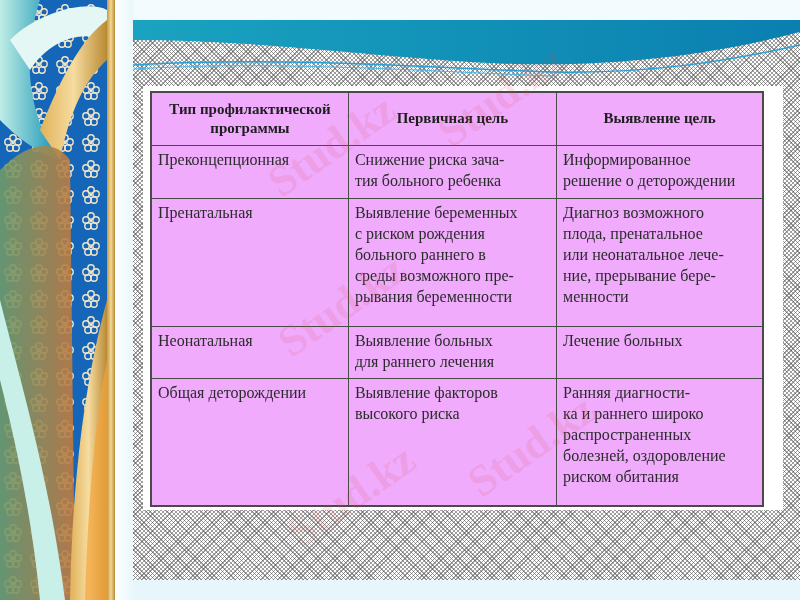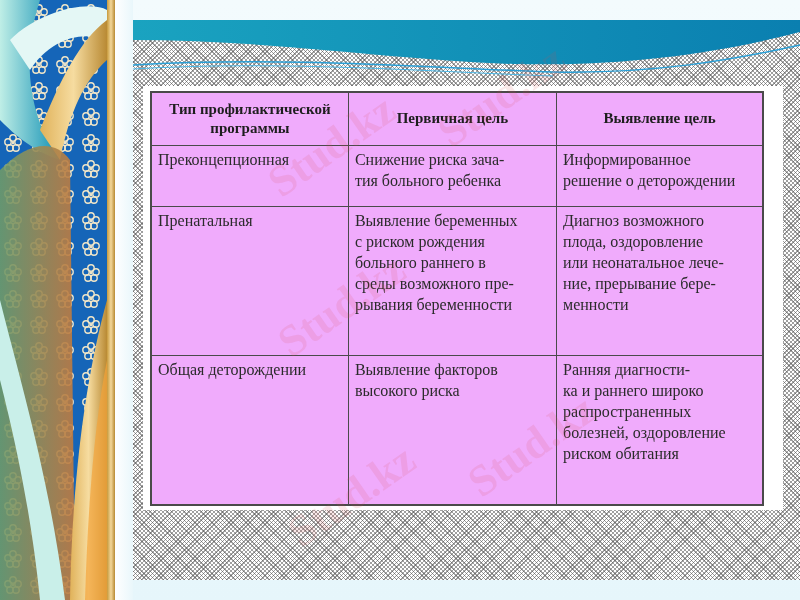--- a/index.html
+++ b/index.html
@@ -165,24 +165,36 @@
       </td>
       <td>
         <span class="cell-line">Выявление беременных</span>
         <span class="cell-line">с риском рождения</span>
         <span class="cell-line">больного раннего в</span>
         <span class="cell-line">среды возможного пре-</span>
         <span class="cell-line">рывания беременности</span>
       </td>
       <td>
         <span class="cell-line">Диагноз возможного</span>
-        <span class="cell-line">плода, оздоровление</span>
+        <span class="cell-line">плода, пренатальное</span>
         <span class="cell-line">или неонатальное лече-</span>
         <span class="cell-line">ние, прерывание бере-</span>
         <span class="cell-line">менности</span>
+      </td>
+    </tr>
+    <tr class="r3">
+      <td>
+        <span class="cell-line">Неонатальная</span>
+      </td>
+      <td>
+        <span class="cell-line">Выявление больных</span>
+        <span class="cell-line">для раннего лечения</span>
+      </td>
+      <td>
+        <span class="cell-line">Лечение больных</span>
       </td>
     </tr>
     <tr class="r4">
       <td>
         <span class="cell-line">Общая деторождении</span>
       </td>
       <td>
         <span class="cell-line">Выявление факторов</span>
         <span class="cell-line">высокого риска</span>
       </td>

